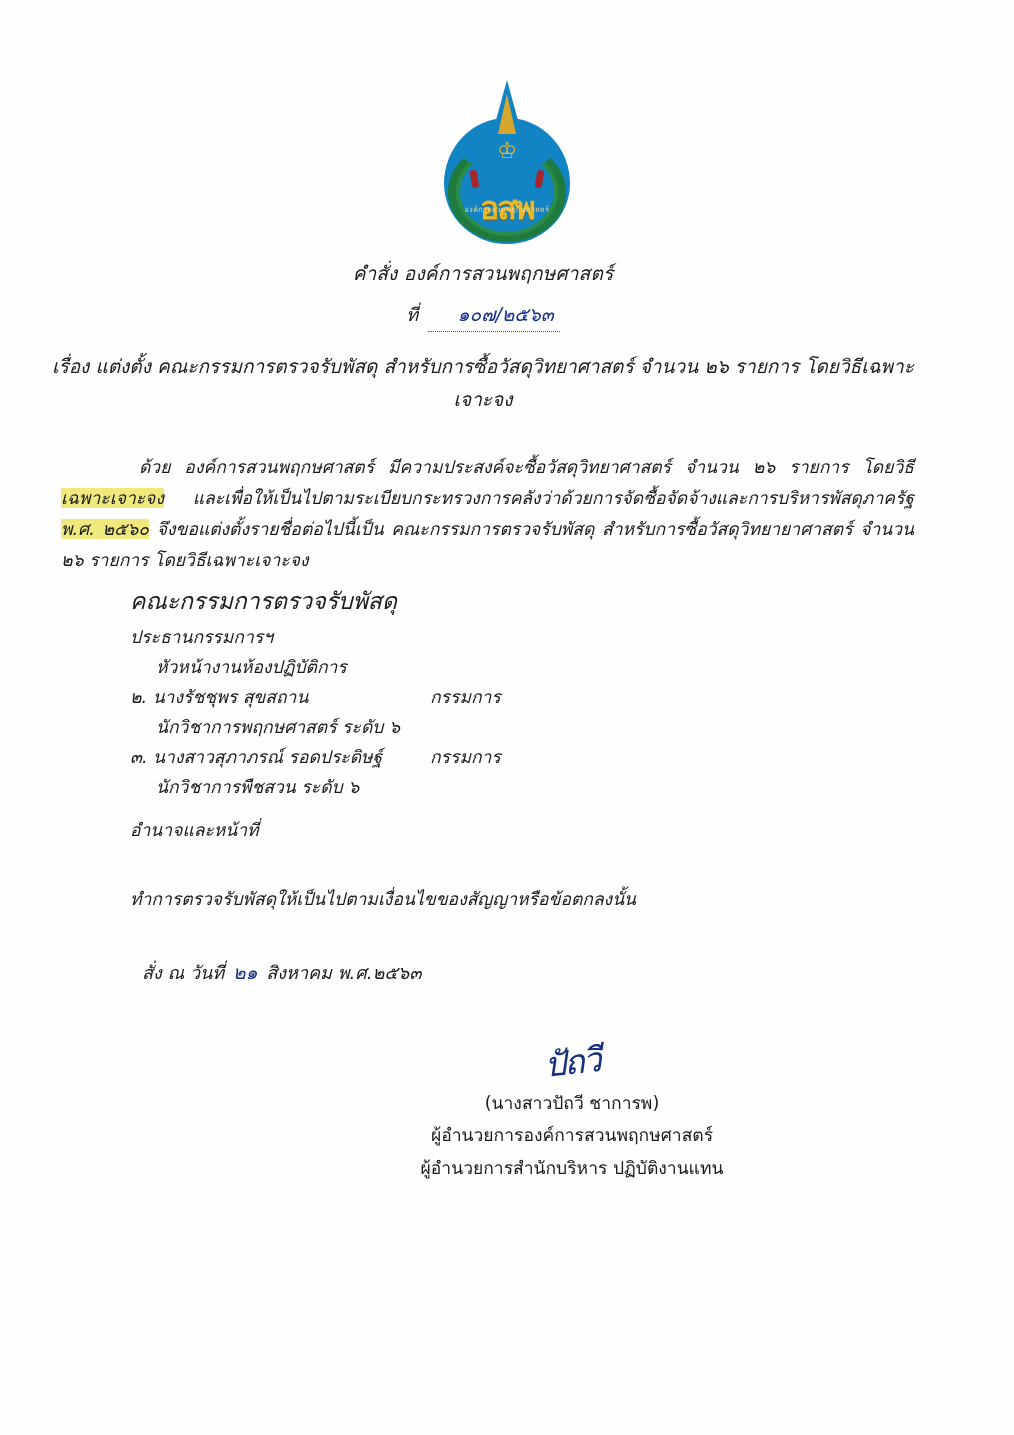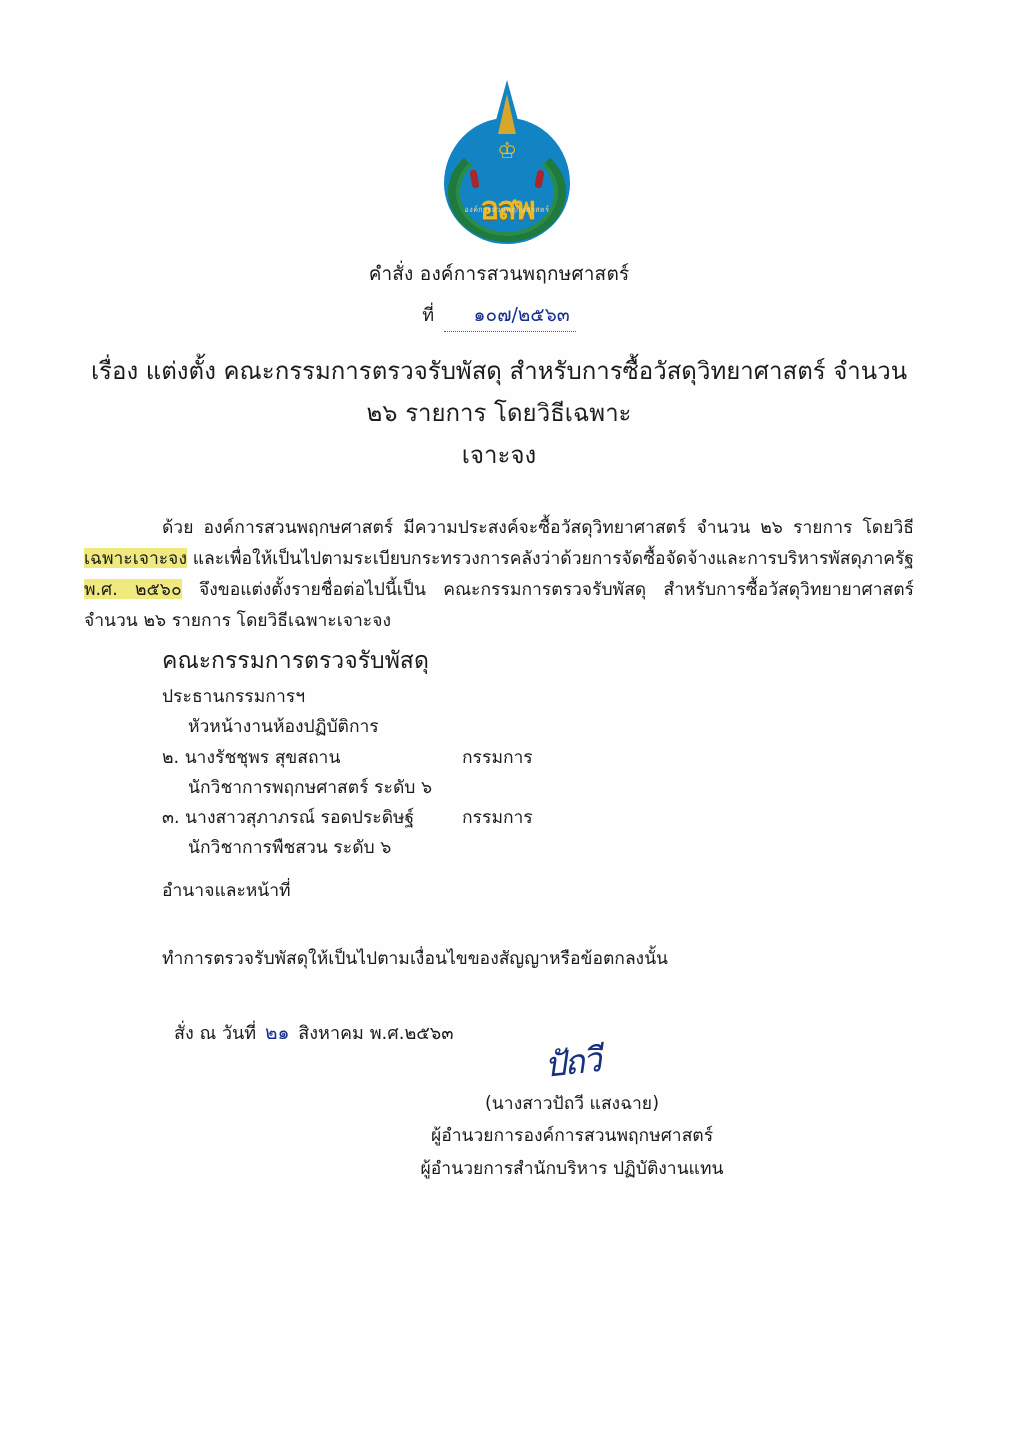--- a/index.html
+++ b/index.html
@@ -145,24 +145,25 @@
   }
   .emblem .red1 { left: 50%; margin-left: -36px; transform: rotate(-10deg); }
   .emblem .red2 { left: 50%; margin-left: 29px; transform: rotate(10deg); }
 
   
   .doc {
     position: absolute;
     left: 0;
     right: 0;
     top: 258px;
-    padding: 0 100px 0 84px;
+    padding: 0 100px 0 52px;
     box-sizing: border-box;
     font-size: 17.5px;
     line-height: 1.62;
+    font-style: italic;
   }
   .title {
     font-size: 19px;
     text-align: center;
     letter-spacing: .2px;
   }
   .order-no {
     text-align: center;
     margin-top: 10px;
     font-size: 18px;
@@ -173,29 +174,30 @@
     border-bottom: 1px dotted #555;
     color: #17308f;
     font-size: 19px;
     padding: 0 6px 1px 6px;
     margin-left: 4px;
     text-align: right;
   }
   .subject {
     margin-top: 18px;
     text-align: center;
-    font-size: 24px;
+    font-size: 19px;
     line-height: 1.75;
   }
   .body {
     margin-top: 36px;
     text-align: justify;
     text-justify: inter-word;
     font-size: 17.5px;
     line-height: 1.78;
+    margin-left: 9px;
   }
   .body .indent { display: inline-block; width: 78px; }
   .body .hl { background: #f0ea7e; }
   .sec-head {
     margin-top: 6px;
     padding-left: 78px;
     font-size: 23px;
   }
   .members { margin-top: 2px; padding-left: 78px; }
   .member-row {
@@ -324,18 +326,18 @@
     <div class="dateline">
       <span>สั่ง ณ วันที่</span>
       <span class="dnum">๒๑</span>
       <span>สิงหาคม พ.ศ.๒๕๖๓</span>
     </div>
 
   </div>
 
   <div class="sign-block">
     <div class="sign-mark">ปัถวี</div>
-    <div class="sign-name">(นางสาวปัถวี แสงฉาย)</div>
+    <div class="sign-name">(นางสาวปัถวี ชาการพ)</div>
     <div class="sign-name">ผู้อำนวยการองค์การสวนพฤกษศาสตร์</div>
     <div class="sign-name">ผู้อำนวยการสำนักบริหาร ปฏิบัติงานแทน</div>
   </div>
 
 </div>
 
 </body></html>

